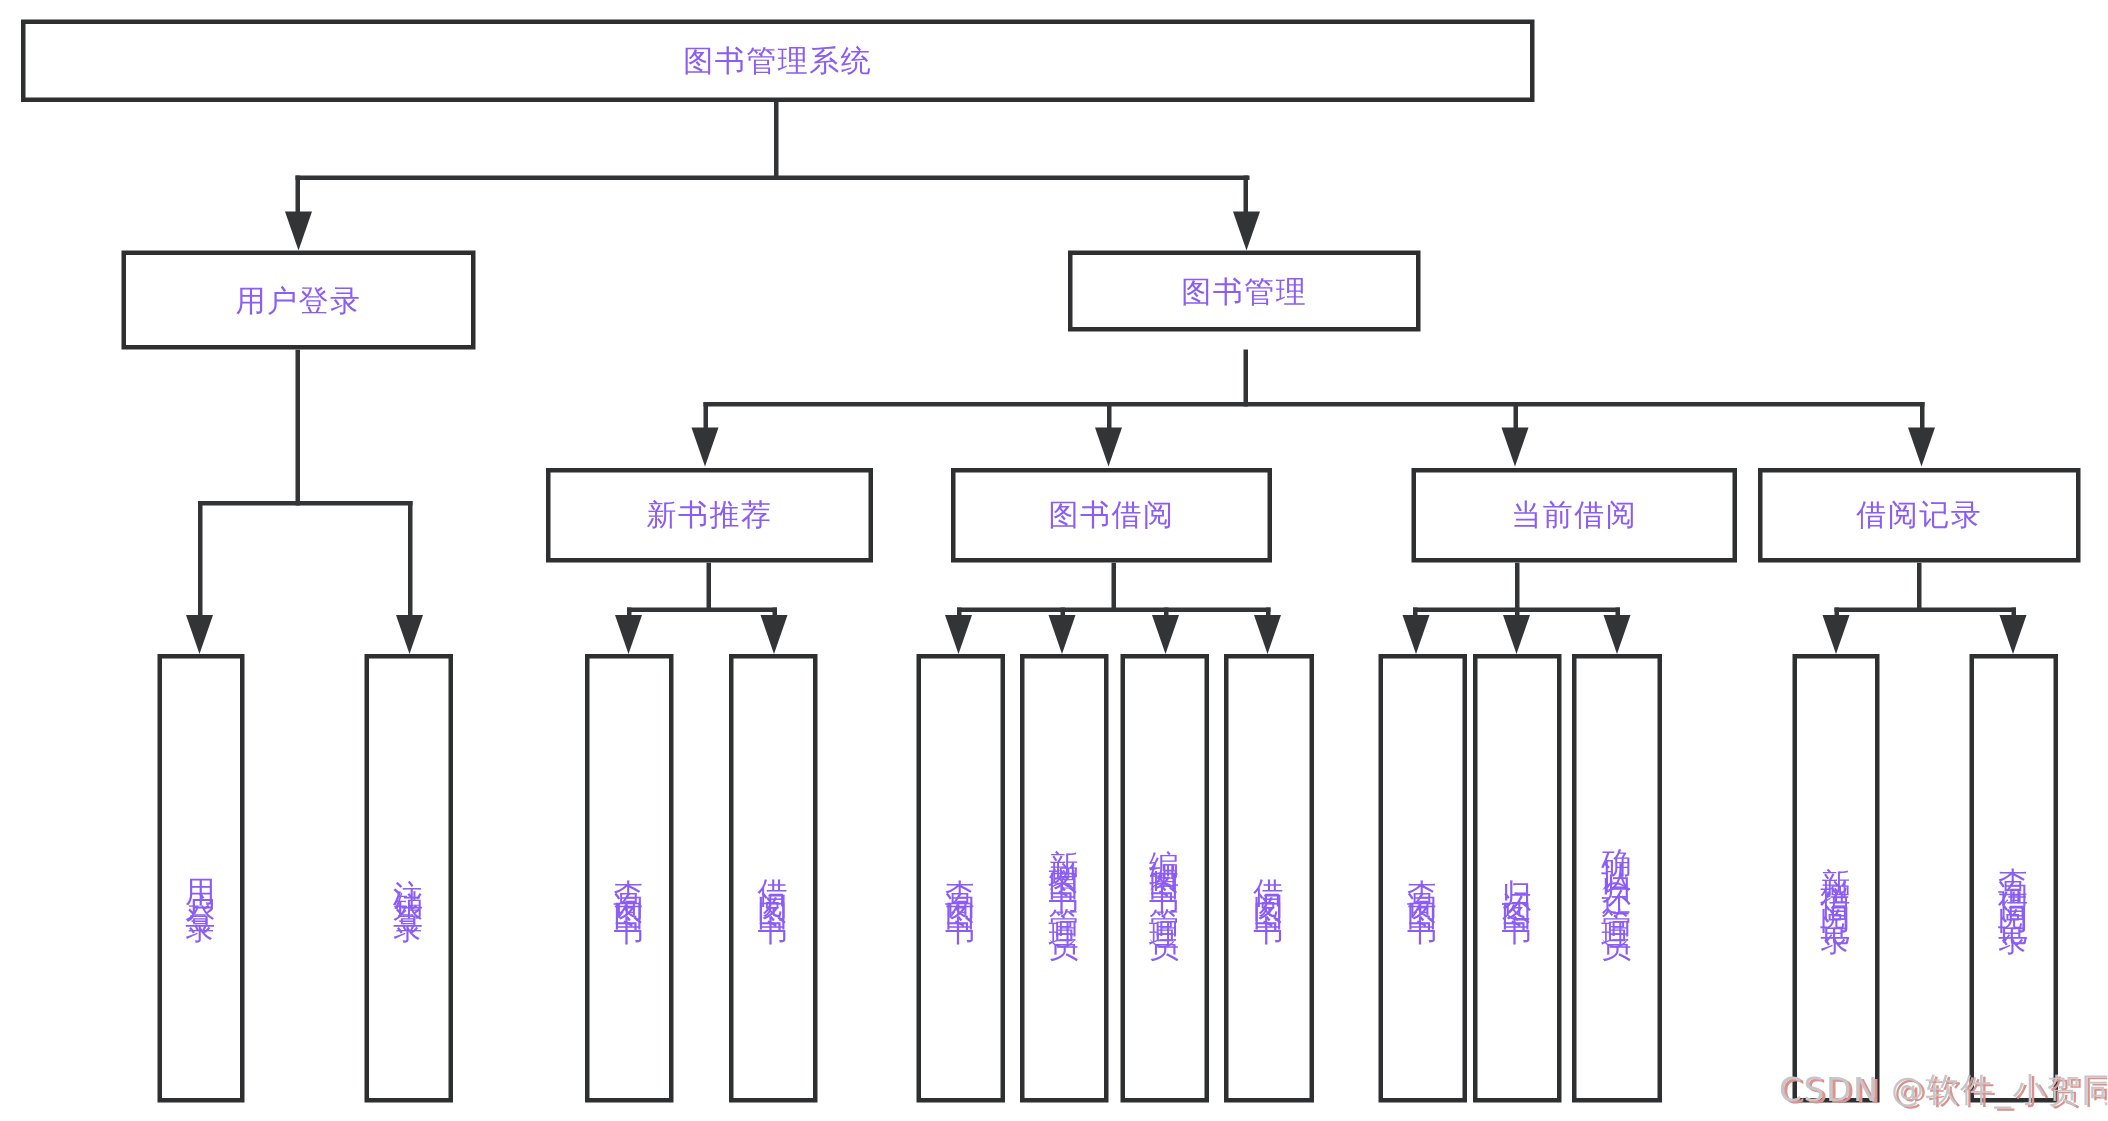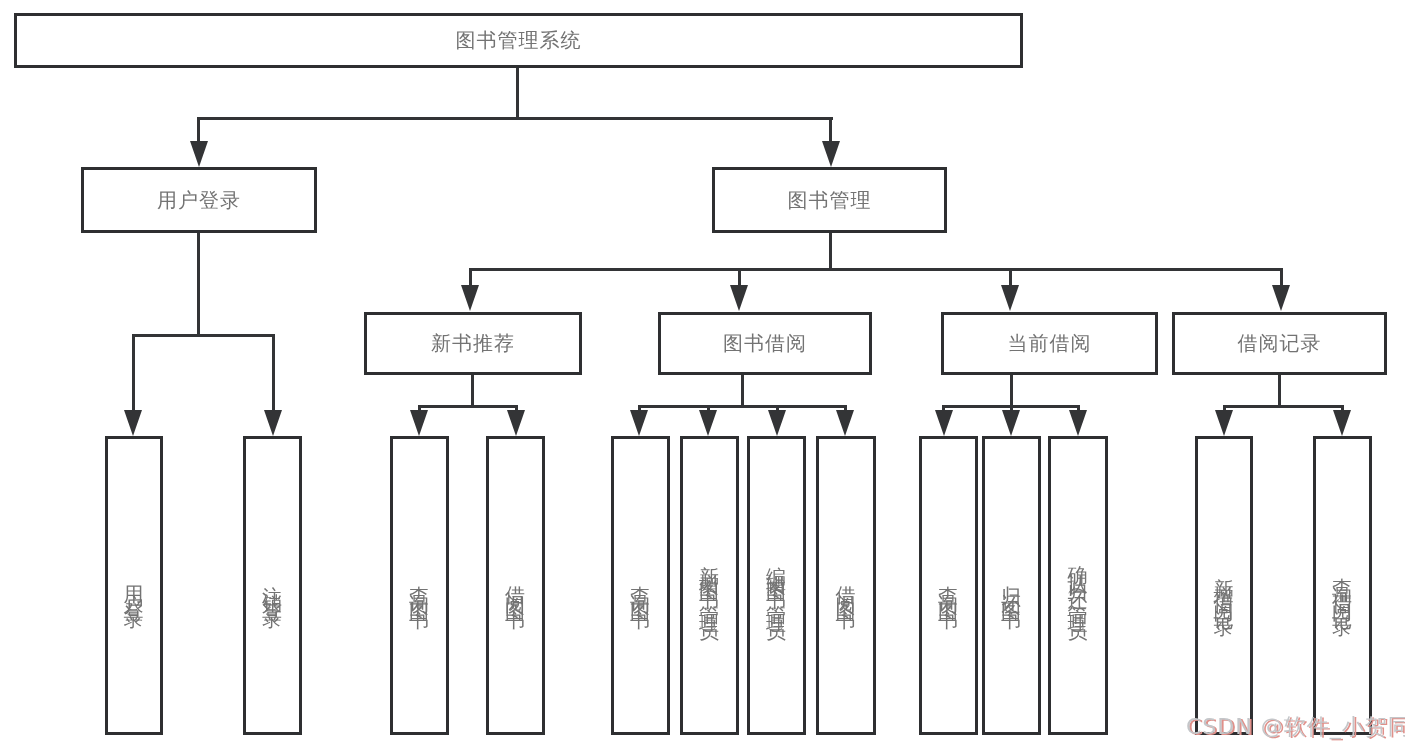--- a/index.html
+++ b/index.html
@@ -3,21 +3,21 @@
 <meta charset="utf-8">
 <style>
   html,body { margin:0; padding:0; background:#ffffff; }
   .canvas {
     position:relative; width:1405px; height:747px; background:#ffffff;
     font-family:"DejaVu Sans","Liberation Sans",sans-serif; overflow:hidden;
   }
   .node {
     position:absolute; background:#ffffff; border:3px solid #2e2f31;
     box-sizing:border-box; display:flex; align-items:center; justify-content:center;
-    color:#737373;
+    color:#8b5cf6;
   }
   .node.h { font-size:20px; letter-spacing:1px; }
   .node.v {
     writing-mode:vertical-rl; text-orientation:mixed;
     font-size:20px; letter-spacing:8px; line-height:1;
   }
   .ln { position:absolute; background:#333436; }
   .ar {
     position:absolute; width:0; height:0;
     border-left:9px solid transparent; border-right:9px solid transparent;
@@ -95,29 +95,29 @@
   <div class="ar" style="left:1333px;top:410px;"></div>
 
   <div class="node h" style="left:14px;top:13px;width:1009px;height:55px;">
     <span>图书管理系统</span>
   </div>
 
   <div class="node h" style="left:81px;top:167px;width:236px;height:66px;">
     <span>用户登录</span>
   </div>
 
-  <div class="node h" style="left:712px;top:167px;width:235px;height:66px;">
+  <div class="node h" style="left:712px;top:167px;width:235px;height:54px;">
     <span>图书管理</span>
   </div>
 
   <div class="node h" style="left:364px;top:312px;width:218px;height:63px;">
     <span>新书推荐</span>
   </div>
 
-  <div class="node h" style="left:658px;top:312px;width:214px;height:63px;">
+  <div class="node h" style="left:634px;top:312px;width:214px;height:63px;">
     <span>图书借阅</span>
   </div>
 
   <div class="node h" style="left:941px;top:312px;width:217px;height:63px;">
     <span>当前借阅</span>
   </div>
 
   <div class="node h" style="left:1172px;top:312px;width:215px;height:63px;">
     <span>借阅记录</span>
   </div>

